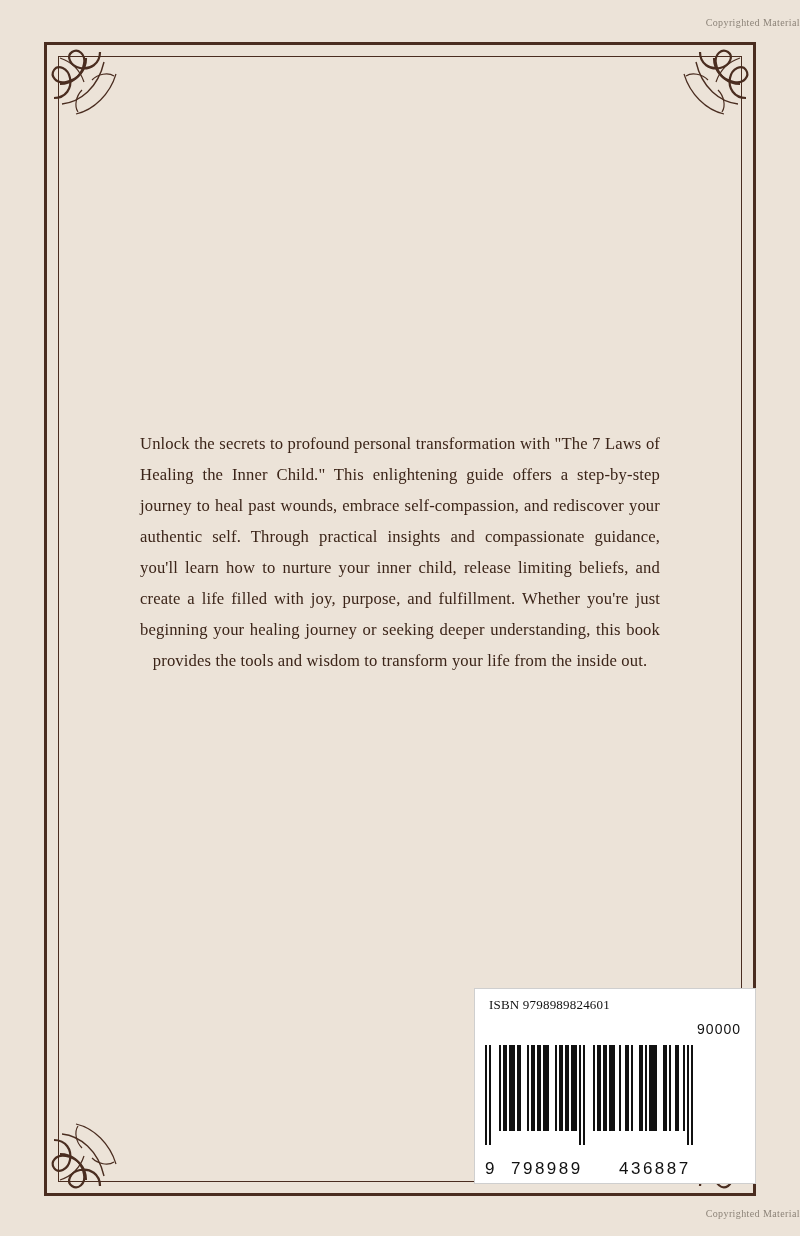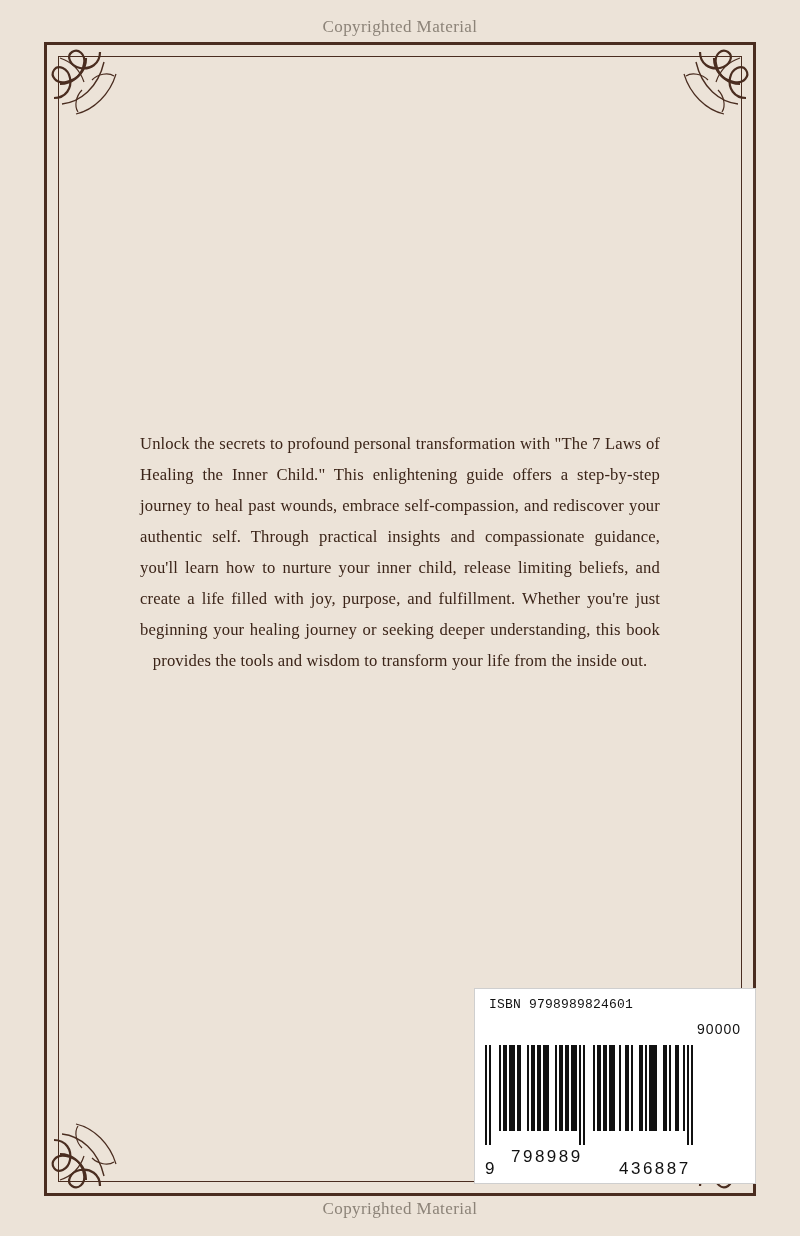--- a/index.html
+++ b/index.html
@@ -18,23 +18,23 @@
     width: 800px;
     height: 1236px;
     background: #ece3d8;
     box-sizing: border-box;
   }
   
   .copyright {
     position: absolute;
     left: 0;
     width: 100%;
-    text-align: center;
+    text-align: right;
     color: #8c8378;
-    font-size: 17px;
+    font-size: 10px;
     letter-spacing: 0.4px;
     font-family: "Liberation Serif", serif;
   }
   .copyright.top { top: 17px; }
   .copyright.bottom { bottom: 17px; }
 
   
   .frame-outer {
     position: absolute;
     left: 44px;
@@ -86,21 +86,21 @@
     left: 474px;
     top: 988px;
     width: 282px;
     height: 196px;
     background: #ffffff;
     border: 1px solid #cfcfcf;
     box-sizing: border-box;
     padding: 6px 8px 4px 8px;
   }
   .isbn-text {
-    font-family: Liberation Mono, monospace;
+    font-family: Liberation Serif, serif;
     font-size: 13px;
     color: #111111;
     letter-spacing: 0.2px;
     margin: 2px 0 0 6px;
   }
   .ean5-text {
     position: absolute;
     right: 14px;
     top: 32px;
     font-family: "Liberation Sans", sans-serif;
@@ -135,21 +135,21 @@
     letter-spacing: 2.5px;
   }
   .digits .lead {
     position: absolute;
     left: 2px;
     bottom: 0;
   }
   .digits .grp1 {
     position: absolute;
     left: 28px;
-    bottom: 12px;
+    bottom: 0;
   }
   .digits .grp2 {
     position: absolute;
     left: 136px;
     bottom: 0;
   }
 </style>
 </head>
 <body>
 

